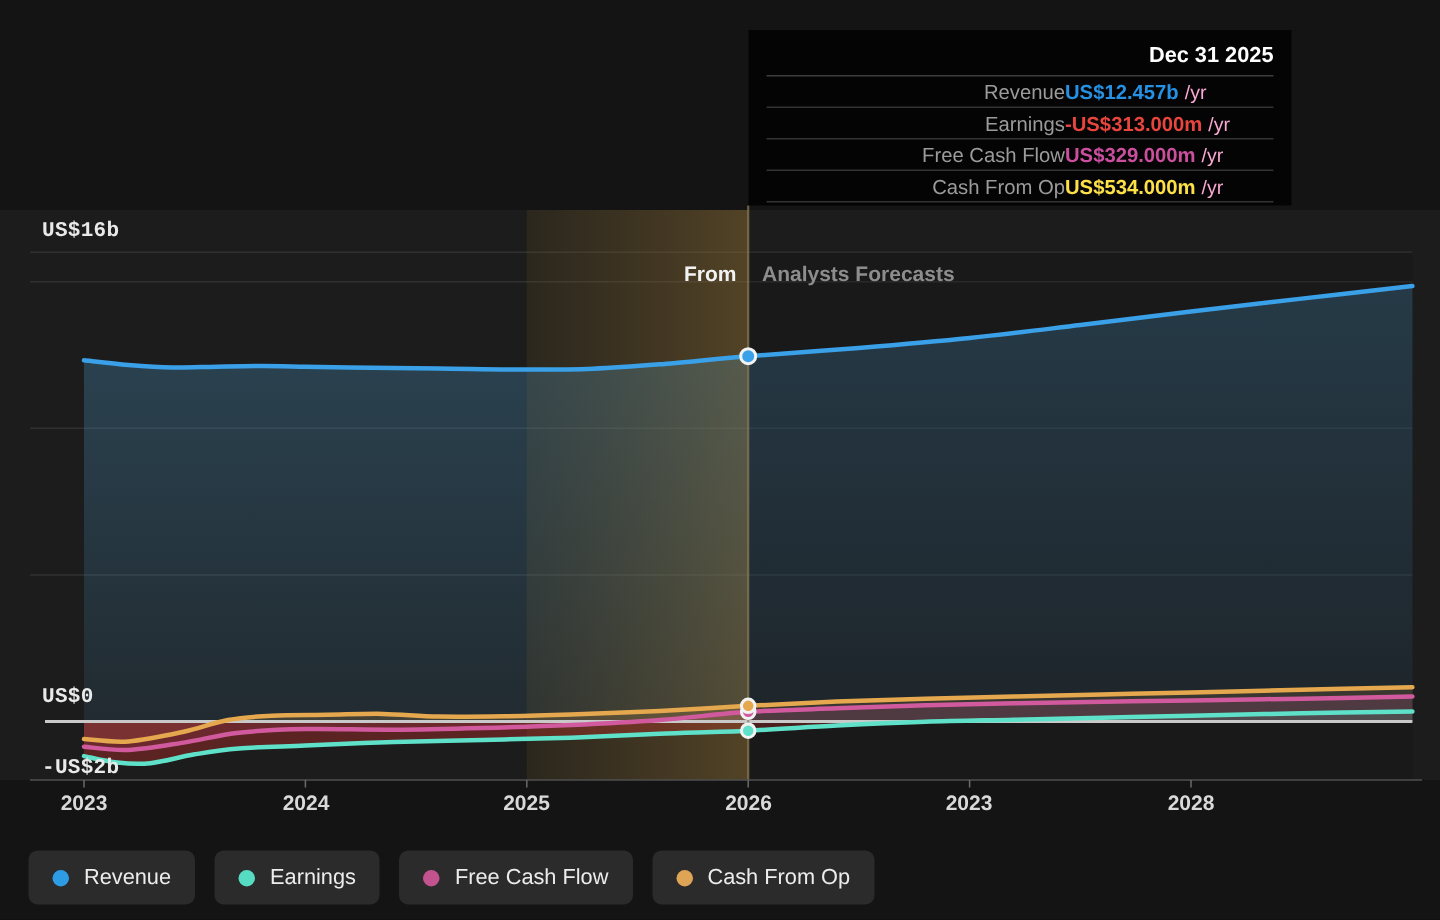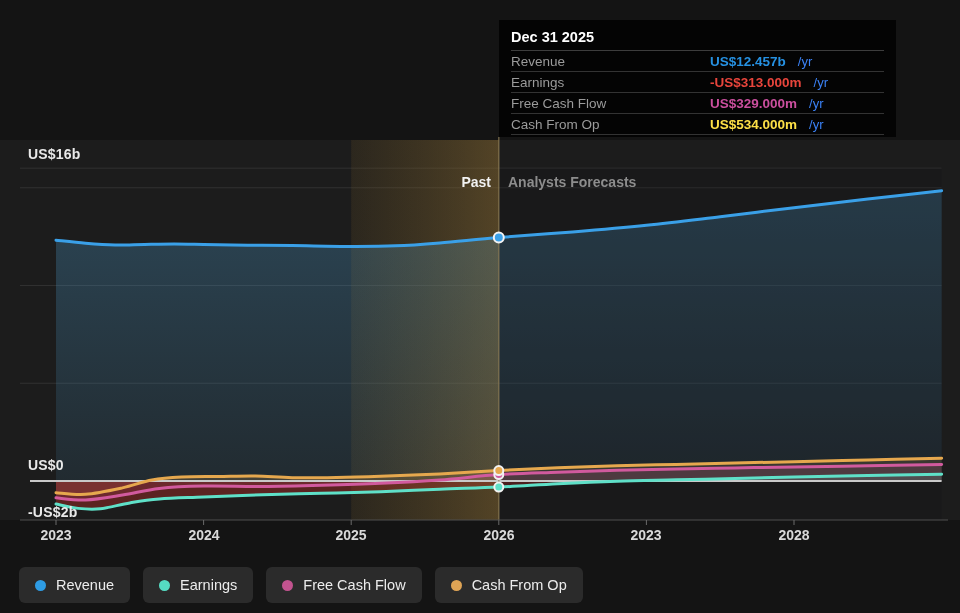--- a/index.html
+++ b/index.html
@@ -1,38 +1,38 @@
 <!DOCTYPE html>
 <html><head>
 <meta charset="utf-8">
 <style>
   html,body{margin:0;padding:0;background:#0f0f0f;}
   .stage{position:relative;width:960px;height:613px;background:#141414;overflow:hidden;
          font-family:"Liberation Sans","DejaVu Sans",sans-serif;-webkit-font-smoothing:antialiased;}
   .plot-bg{position:absolute;left:0;top:140px;width:960px;height:380px;background:#1c1c1c;}
   #chart{position:absolute;left:0;top:0;}
-  .y-label{position:absolute;left:28px;color:#e9e9e9;font-size:14px;font-weight:700;letter-spacing:.2px;}
+  .y-label{position:absolute;left:28px;color:#e9e9e9;font-size:14px;font-weight:700;letter-spacing:.2px;font-family:Liberation Mono, monospace;}
   .y-top{top:146px;}
   .y-zero{top:457px;}
   .y-bottom{top:504px;}
   .past-label{position:absolute;top:174px;left:0;width:491px;text-align:right;
               color:#f2f2f2;font-size:14px;font-weight:700;}
   .forecast-label{position:absolute;top:174px;left:508px;color:#8d8d8d;font-size:14px;font-weight:bold;}
   .x-label{position:absolute;top:527px;transform:translateX(-50%);color:#d9d9d9;
            font-size:14px;font-weight:700;}
   .x-2023{left:56px}.x-2024{left:204px}.x-2025{left:351px}
   .x-2026{left:499px}.x-2027{left:646px}.x-2028{left:794px}
-  .tooltip{position:absolute;left:499px;top:20px;width:397px;background:#040404;
-           padding:5px 12px 2px 12px;box-sizing:border-box;z-index:5;}
+  .tooltip{position:absolute;left:499px;top:20px;width:362px;background:#040404;
+           padding:5px 12px 2px 12px;box-sizing:border-box;z-index:5;text-align:right;}
   .tooltip-title{color:#ffffff;font-size:14.5px;font-weight:700;padding:4px 0 5px 0;
                  border-bottom:1px solid #3d3d3d;}
   .tooltip-row{display:flex;align-items:center;height:20px;border-bottom:1px solid #333333;}
   .tooltip-row .lbl{flex:0 0 199px;color:#9b9b9b;font-size:13.5px;}
   .tooltip-row .val{font-size:13.5px;font-weight:700;}
-  .tooltip-row .sfx{color:#3b82f6;font-size:13px;margin-left:12px;}
+  .tooltip-row .sfx{color:#f9a8d4;font-size:13px;margin-left:4px;}
   .legend{position:absolute;left:19px;top:567px;display:flex;gap:13px;}
   .legend-item{display:flex;align-items:center;gap:10px;height:36px;padding:0 16px;
                background:#2b2b2b;border-radius:6px;color:#ececec;font-size:14.5px;cursor:pointer;}
   .legend-dot{width:11px;height:11px;border-radius:50%;flex:0 0 auto;}
 </style>
 </head>
 <body>
 
 <div class="stage">
   <div class="plot-bg"></div>
@@ -80,21 +80,21 @@
       <line x1="351.2" y1="520" x2="351.2" y2="525" stroke="#6a6a6a" stroke-width="1"></line>
       <line x1="498.79999999999995" y1="520" x2="498.79999999999995" y2="525" stroke="#6a6a6a" stroke-width="1"></line>
       <line x1="646.4" y1="520" x2="646.4" y2="525" stroke="#6a6a6a" stroke-width="1"></line>
       <line x1="794" y1="520" x2="794" y2="525" stroke="#6a6a6a" stroke-width="1"></line>
     </svg>
 
   <div class="y-label y-top">US$16b</div>
   <div class="y-label y-zero">US$0</div>
   <div class="y-label y-bottom">-US$2b</div>
 
-  <div class="past-label">Past</div>
+  <div class="past-label">From</div>
   <div class="forecast-label">Analysts Forecasts</div>
 
   <span class="x-label x-2023">2023</span>
   <span class="x-label x-2024">2024</span>
   <span class="x-label x-2025">2025</span>
   <span class="x-label x-2026">2026</span>
   <span class="x-label x-2027">2023</span>
   <span class="x-label x-2028">2028</span>
 
   <div class="tooltip">

